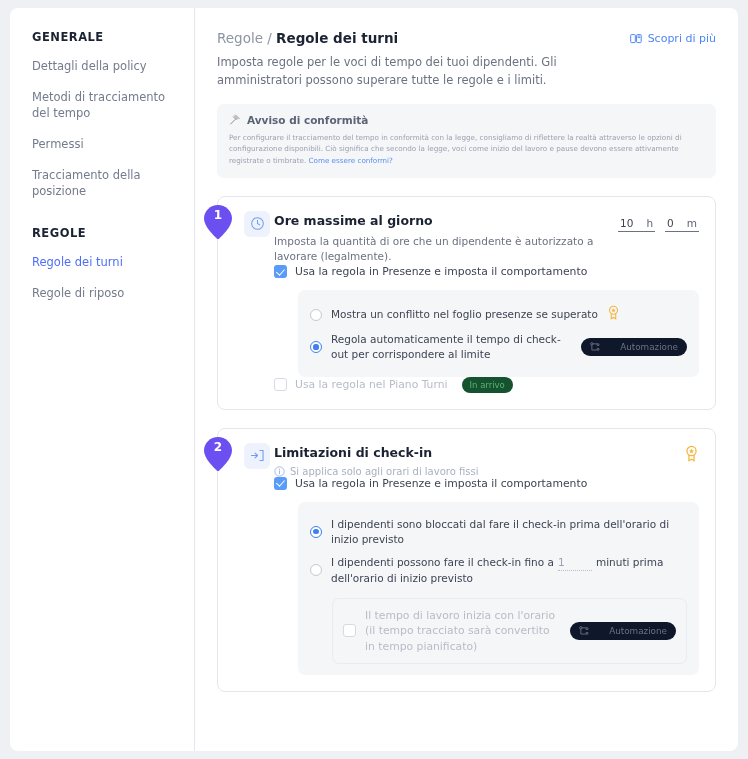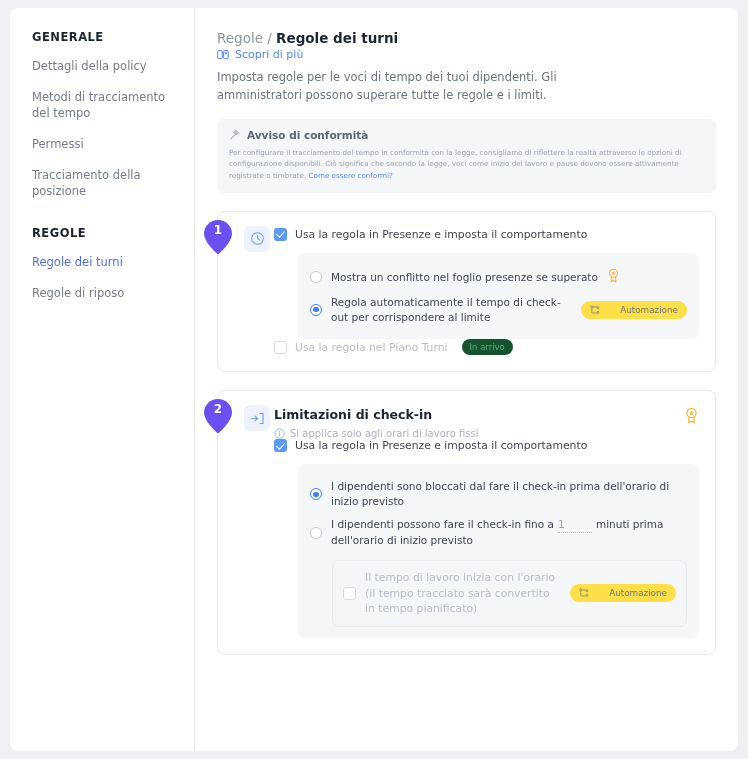--- a/index.html
+++ b/index.html
@@ -47,21 +47,21 @@
   
   .main {
     flex: 1;
     background: #ffffff;
     border-radius: 0 8px 8px 0;
     margin: 8px 10px 8px 0;
     padding: 22px 22px 0 22px;
     overflow: hidden;
     position: relative;
   }
-  .crumb-row { display: flex; align-items: flex-start; justify-content: space-between; flex-direction: column; }
+  .crumb-row { display: flex; align-items: flex-start; justify-content: space-between; }
   .breadcrumb { font-size: 13.5px; color: #8d94a3; }
   .breadcrumb b { color: #1b2333; font-weight: 600; }
   .learn-more {
     display: flex; align-items: center; gap: 5px;
     font-size: 11px; color: #4f86f7; cursor: pointer; white-space: nowrap;
     margin-top: 2px;
   }
   .subtitle {
     font-size: 11.5px; color: #6b7280; margin-top: 8px;
     line-height: 1.55; max-width: 400px;
@@ -158,21 +158,21 @@
   .radio.on { border-color: #3f7ff0; }
   .radio.on::after {
     content:""; position: absolute; left: 2.4px; top: 2.4px;
     width: 5.2px; height: 5.2px; border-radius: 50%; background: #3f7ff0;
   }
   .opt-label { font-size: 10.5px; color: #3d4453; line-height: 1.42; }
   .opt-row.spread { justify-content: flex-end; }
   .opt-left { display: flex; align-items: center; gap: 9px; }
   .badge-auto {
     display: inline-flex; align-items: center; gap: 20px;
-    background: #fde047; border-radius: 11px; padding: 4px 9px;
+    background: #0f172a; border-radius: 11px; padding: 4px 9px;
     font-size: 8.8px; color: #6b7280; white-space: nowrap;
   }
   .inline-num {
     display: inline-block; min-width: 34px;
     border-bottom: 1px dotted #b9bfca;
     font-size: 10.5px; color: #9aa1b0; text-align: left;
     margin: 0 4px;
   }
   .sub-panel {
     margin-top: 8px; margin-left: 22px;
@@ -237,20 +237,36 @@
           </svg>
         <div class="pin-num">1</div>
       </div>
       <div class="card-icon">
         <svg width="15" height="15" viewBox="0 0 16 16">
           <circle cx="8" cy="8" r="6.2" fill="none" stroke="#6f9ff0" stroke-width="1.1"></circle>
           <path d="M8 4.6V8l2.4 1.5" stroke="#6f9ff0" stroke-width="1.1" fill="none" stroke-linecap="round"></path>
         </svg>
       </div>
 
+      <div class="card-head-row">
+        <div>
+          <div class="card-title">Ore massime al giorno</div>
+          <div class="card-desc">Imposta la quantità di ore che un dipendente è autorizzato a lavorare (legalmente).</div>
+        </div>
+        <div class="time-inputs">
+          <div class="time-field">
+            <span class="val">10</span>
+            <span class="unit">h</span>
+          </div>
+          <div class="time-field">
+            <span class="val">0</span>
+            <span class="unit">m</span>
+          </div>
+        </div>
+      </div>
 
       <div class="chk-row">
         <span class="chk"></span>
         <span class="chk-label">Usa la regola in Presenze e imposta il comportamento</span>
       </div>
 
       <div class="options">
         <div class="opt-row">
           <span class="radio"></span>
           <span class="opt-label">Mostra un conflitto nel foglio presenze se superato</span>

